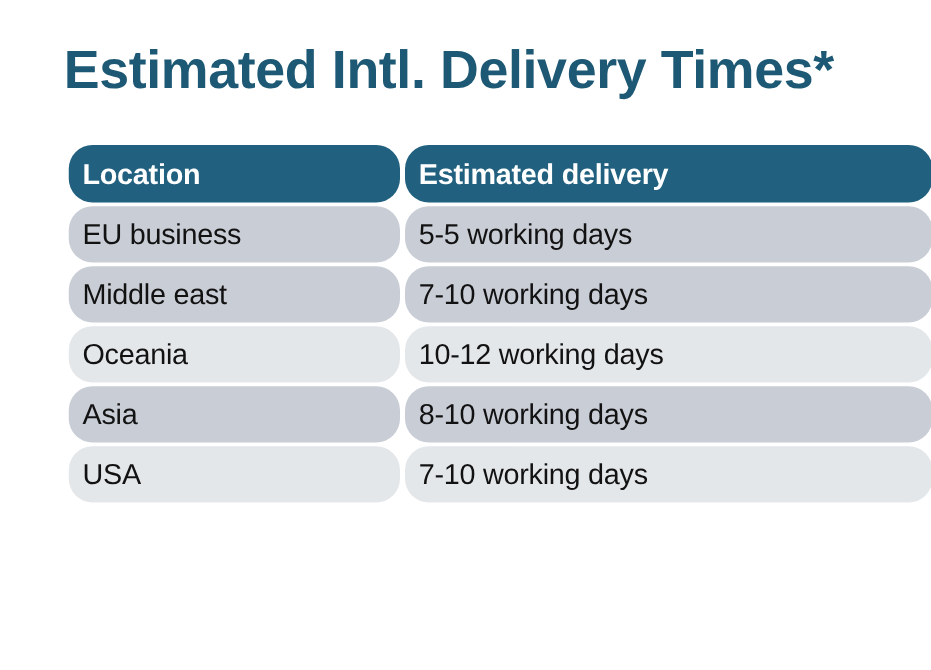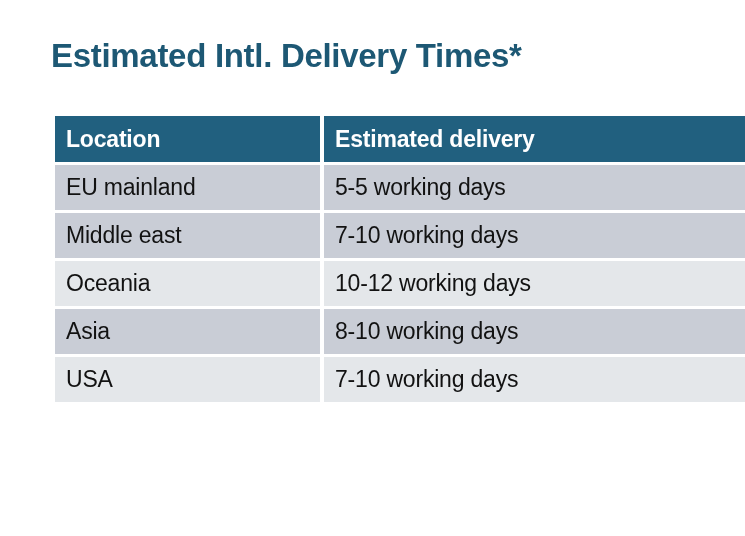--- a/index.html
+++ b/index.html
@@ -16,21 +16,21 @@
   .page {
     position: relative;
     width: 745px;
     height: 536px;
     background: #ffffff;
   }
   .page-title {
     position: absolute;
     left: 51px;
     top: 36px;
-    font-size: 33px;
+    font-size: 43px;
     font-weight: bold;
     letter-spacing: -0.3px;
     color: #1d5874;
     line-height: 40px;
     white-space: nowrap;
   }
   .delivery-table {
     position: absolute;
     left: 51px;
     top: 113px;
@@ -41,20 +41,21 @@
     table-layout: fixed;
   }
   .delivery-table th,
   .delivery-table td {
     padding: 0 0 0 11px;
     margin: 0;
     height: 45px;
     vertical-align: middle;
     text-align: left;
     font-weight: normal;
+    border-radius: 19px;
   }
   .col-location { width: 265px; }
   .col-delivery { width: 422px; }
   .delivery-table thead th {
     background: #21607f;
     color: #ffffff;
     font-size: 23px;
     font-weight: bold;
     letter-spacing: -0.2px;
     height: 46px;
@@ -93,21 +94,21 @@
       <col class="col-delivery">
     </colgroup>
     <thead>
       <tr>
         <th class="col-location">Location</th>
         <th class="col-delivery">Estimated delivery</th>
       </tr>
     </thead>
     <tbody>
       <tr class="row-odd">
-        <td>EU mainland</td>
+        <td>EU business</td>
         <td>5-5 working days</td>
       </tr>
       <tr class="row-odd">
         <td>Middle east</td>
         <td>7-10 working days</td>
       </tr>
       <tr class="row-even">
         <td>Oceania</td>
         <td>10-12 working days</td>
       </tr>

